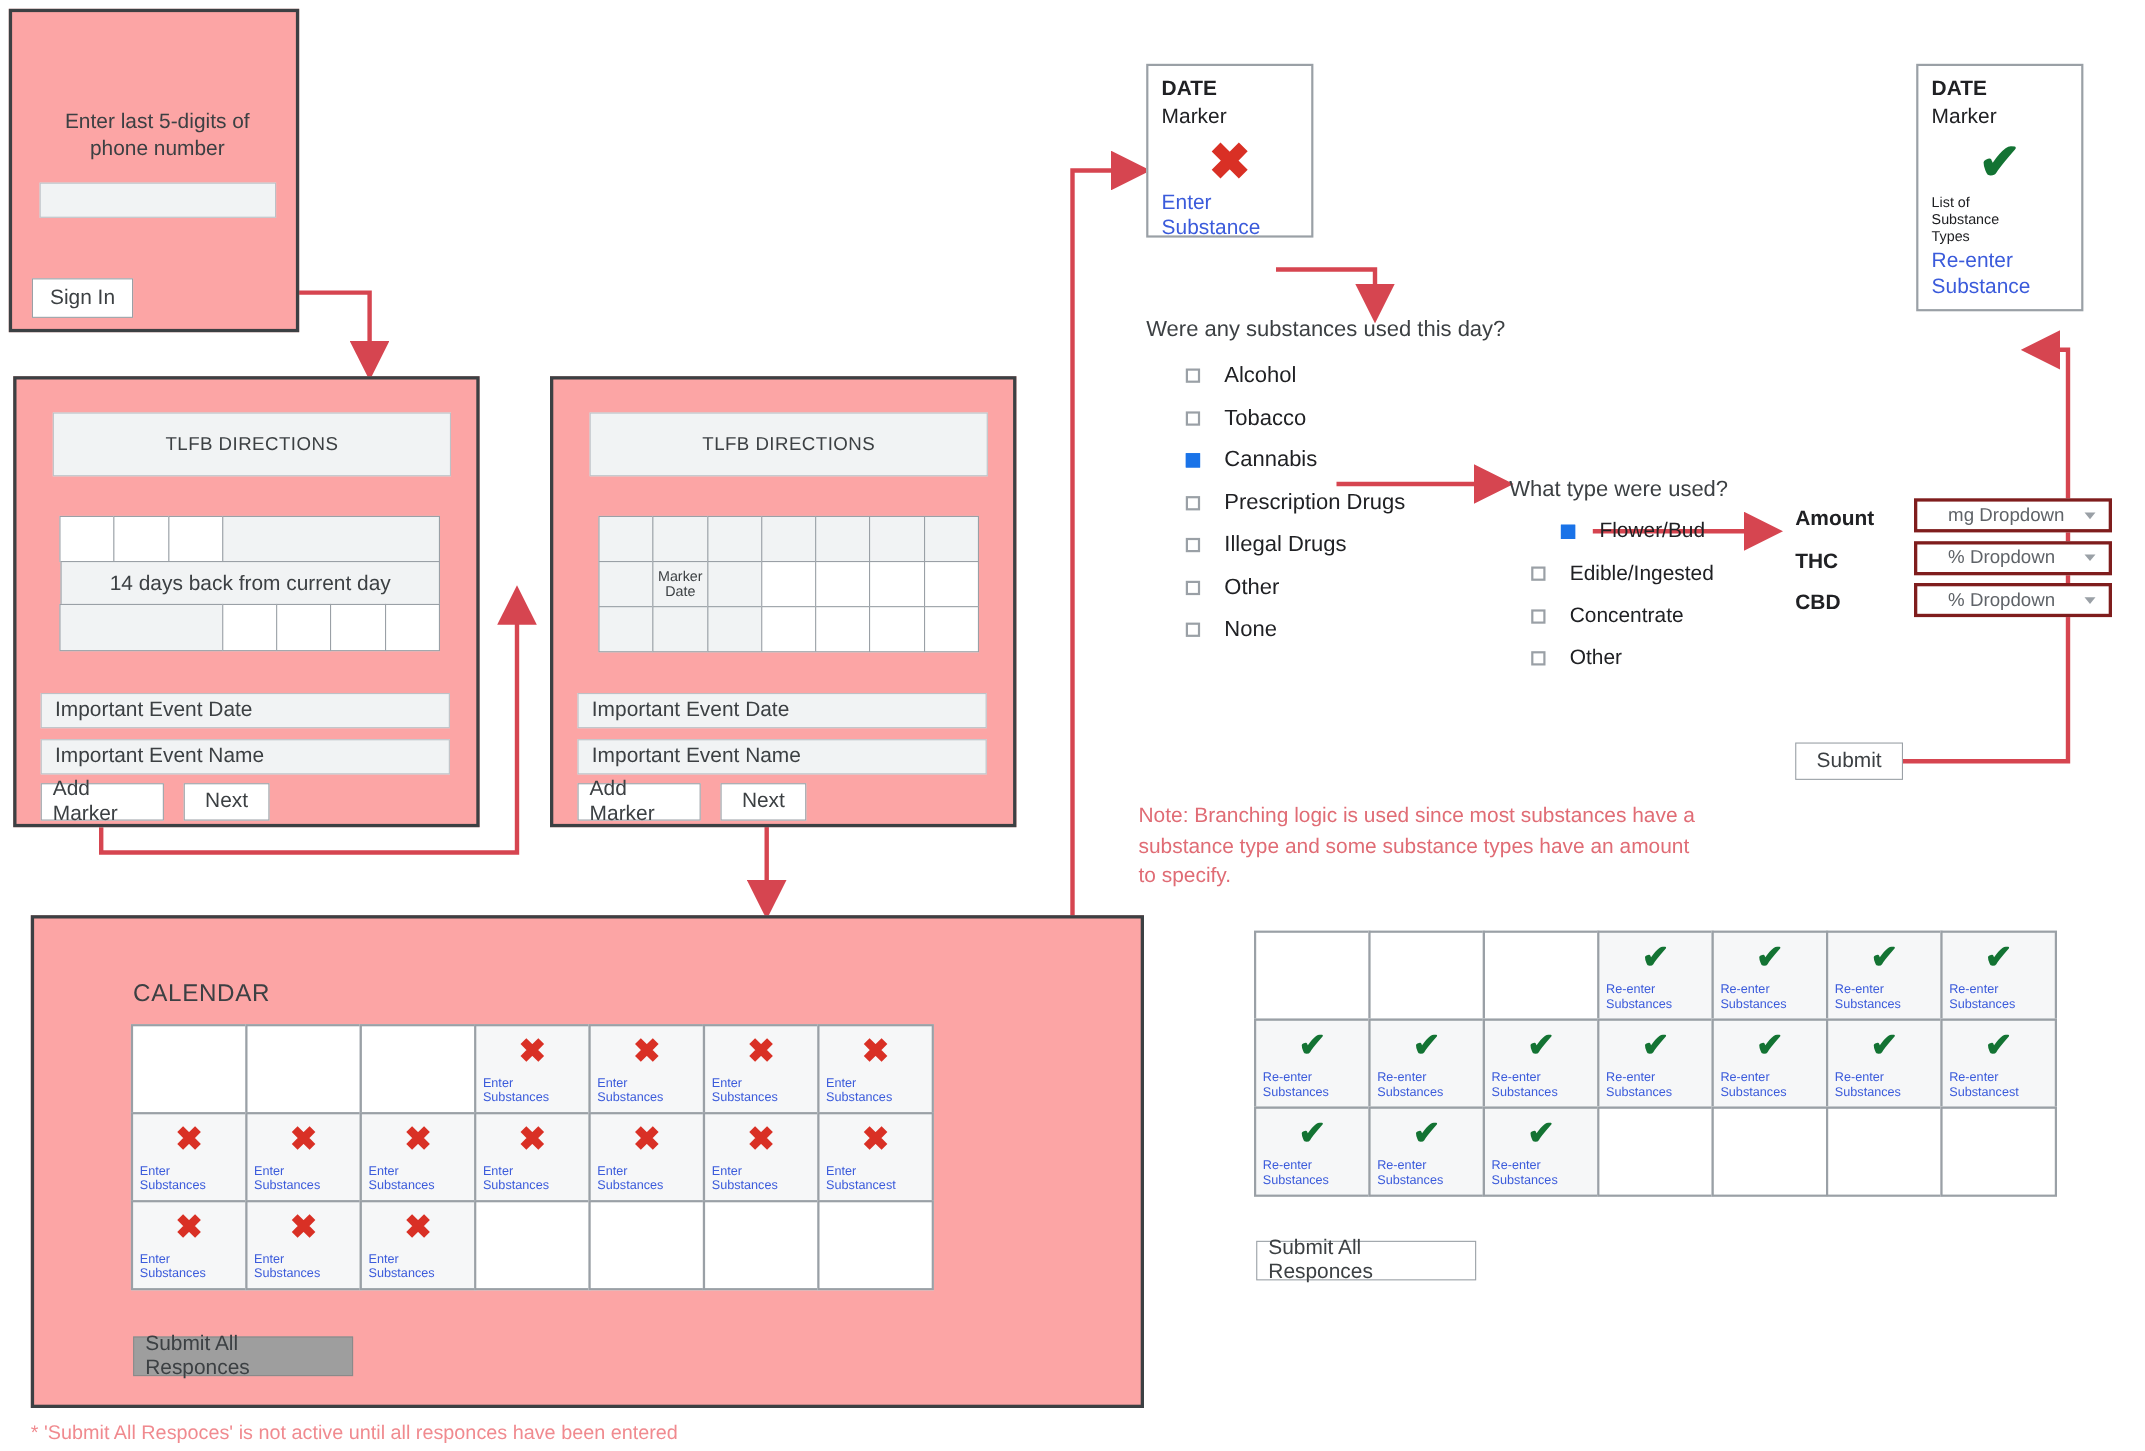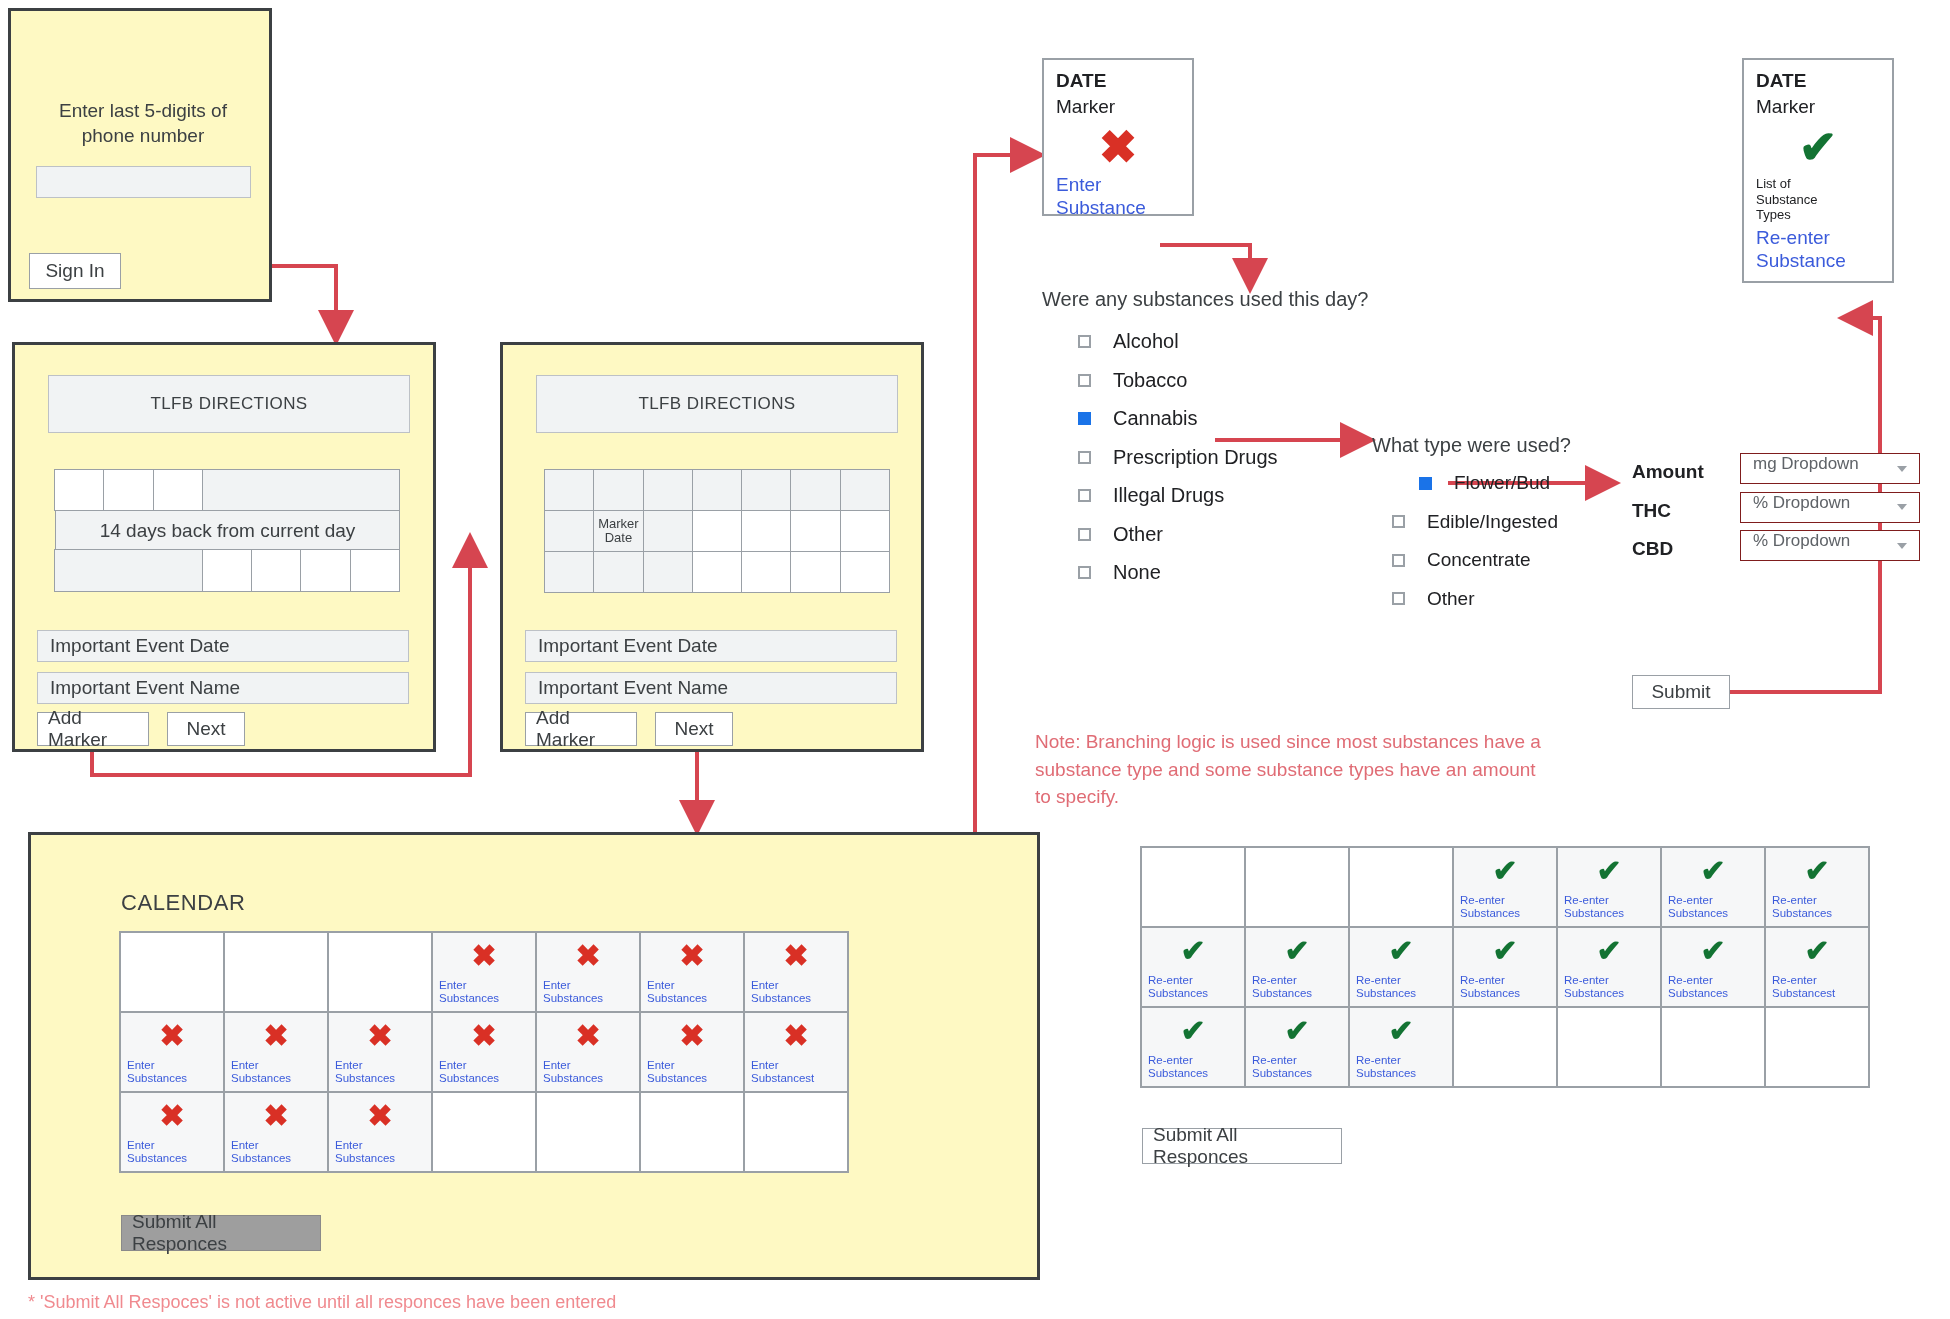--- a/index.html
+++ b/index.html
@@ -10,21 +10,21 @@
     color:#202124;
     position:relative;
     overflow:hidden;
   }
   .canvas{position:absolute;left:0;top:0;width:1950px;height:1319px;}
 
   
   .panel{
     position:absolute;
     border:3px solid #3c4043;
-    background:#fef9c3;
+    background:#fca5a5;
     box-sizing:border-box;
   }
   .gray-bar{
     position:absolute;
     background:#f1f3f4;
     border:1px solid #bdc1c6;
     box-sizing:border-box;
     display:flex;align-items:center;justify-content:center;
     font-size:17px;color:#3c4043;letter-spacing:.4px;
   }
@@ -94,23 +94,23 @@
   .cb{
     width:13px;height:13px;border:2px solid #9aa0a6;box-sizing:border-box;
     background:#ffffff;display:inline-block;
   }
   .cb.checked{background:#1a73e8;border-color:#1a73e8;}
   .cb-label{margin-left:22px;font-size:20px;color:#202124;white-space:nowrap;}
   .cb-label.sm{font-size:19px;}
 
   
   .dd{
-    position:absolute;border:1px solid #7f1d1d;background:#ffffff;
-    box-sizing:border-box;display:flex;align-items:flex-start;
-    font-size:17px;color:#5f6368;padding-left:12px;
+    position:absolute;border:3px solid #7f1d1d;background:#ffffff;
+    box-sizing:border-box;display:flex;align-items:center;
+    font-size:17px;color:#5f6368;padding-left:28px;
   }
   .dd .caret{
     position:absolute;right:12px;top:50%;transform:translateY(-50%);
     width:0;height:0;border-left:5px solid transparent;border-right:5px solid transparent;
     border-top:6px solid #9aa0a6;
   }
   .dd-label{position:absolute;font-size:19px;font-weight:700;color:#202124;}
 
   
   .mcard{position:absolute;border:2px solid #9aa0a6;background:#ffffff;box-sizing:border-box;padding:10px 12px;}

